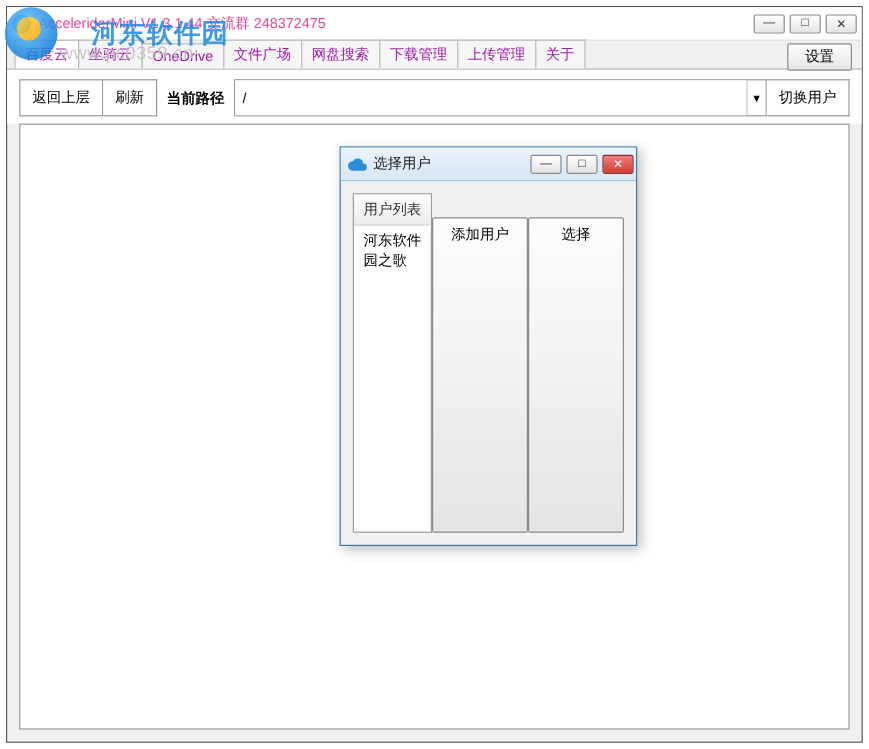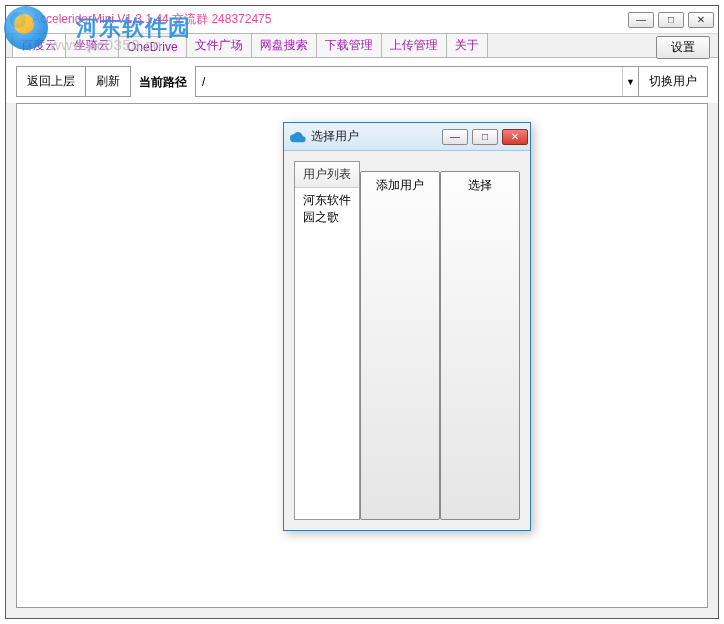--- a/index.html
+++ b/index.html
@@ -182,21 +182,21 @@
   flex:1;
   margin:0 10px 10px 10px;
   border:1px solid #9a9a9a;
   background:#fff;
 }
 
 
 .dialog {
   position:absolute;
   top:122px; left:283px;
-  width:248px; height:409px;
+  width:248px; height:333px;
   border:1px solid #3a7aa9;
   background:#f0f0f0;
   box-shadow: 3px 3px 10px rgba(0,0,0,0.25);
   display:flex;
   flex-direction:column;
   z-index:100;
 }
 .dlg-titlebar {
   height:28px;
   background:linear-gradient(#eaf3fb,#d6e7f5);
@@ -229,21 +229,21 @@
   border-bottom:1px solid #cfcfcf;
   color:#333;
 }
 .dlg-list-item {
   padding:4px 8px;
   cursor:pointer;
 }
 .dlg-buttons {
   display:flex;
   justify-content:space-between;
-  margin-top:10px;
+  margin-top:20px;
 }
 .dlg-btn {
   width:80px;
   padding:5px 0;
   text-align:center;
   border:1px solid #8a8a8a;
   border-radius:2px;
   background:linear-gradient(#fdfdfd,#e5e5e5);
   cursor:pointer;
 }

